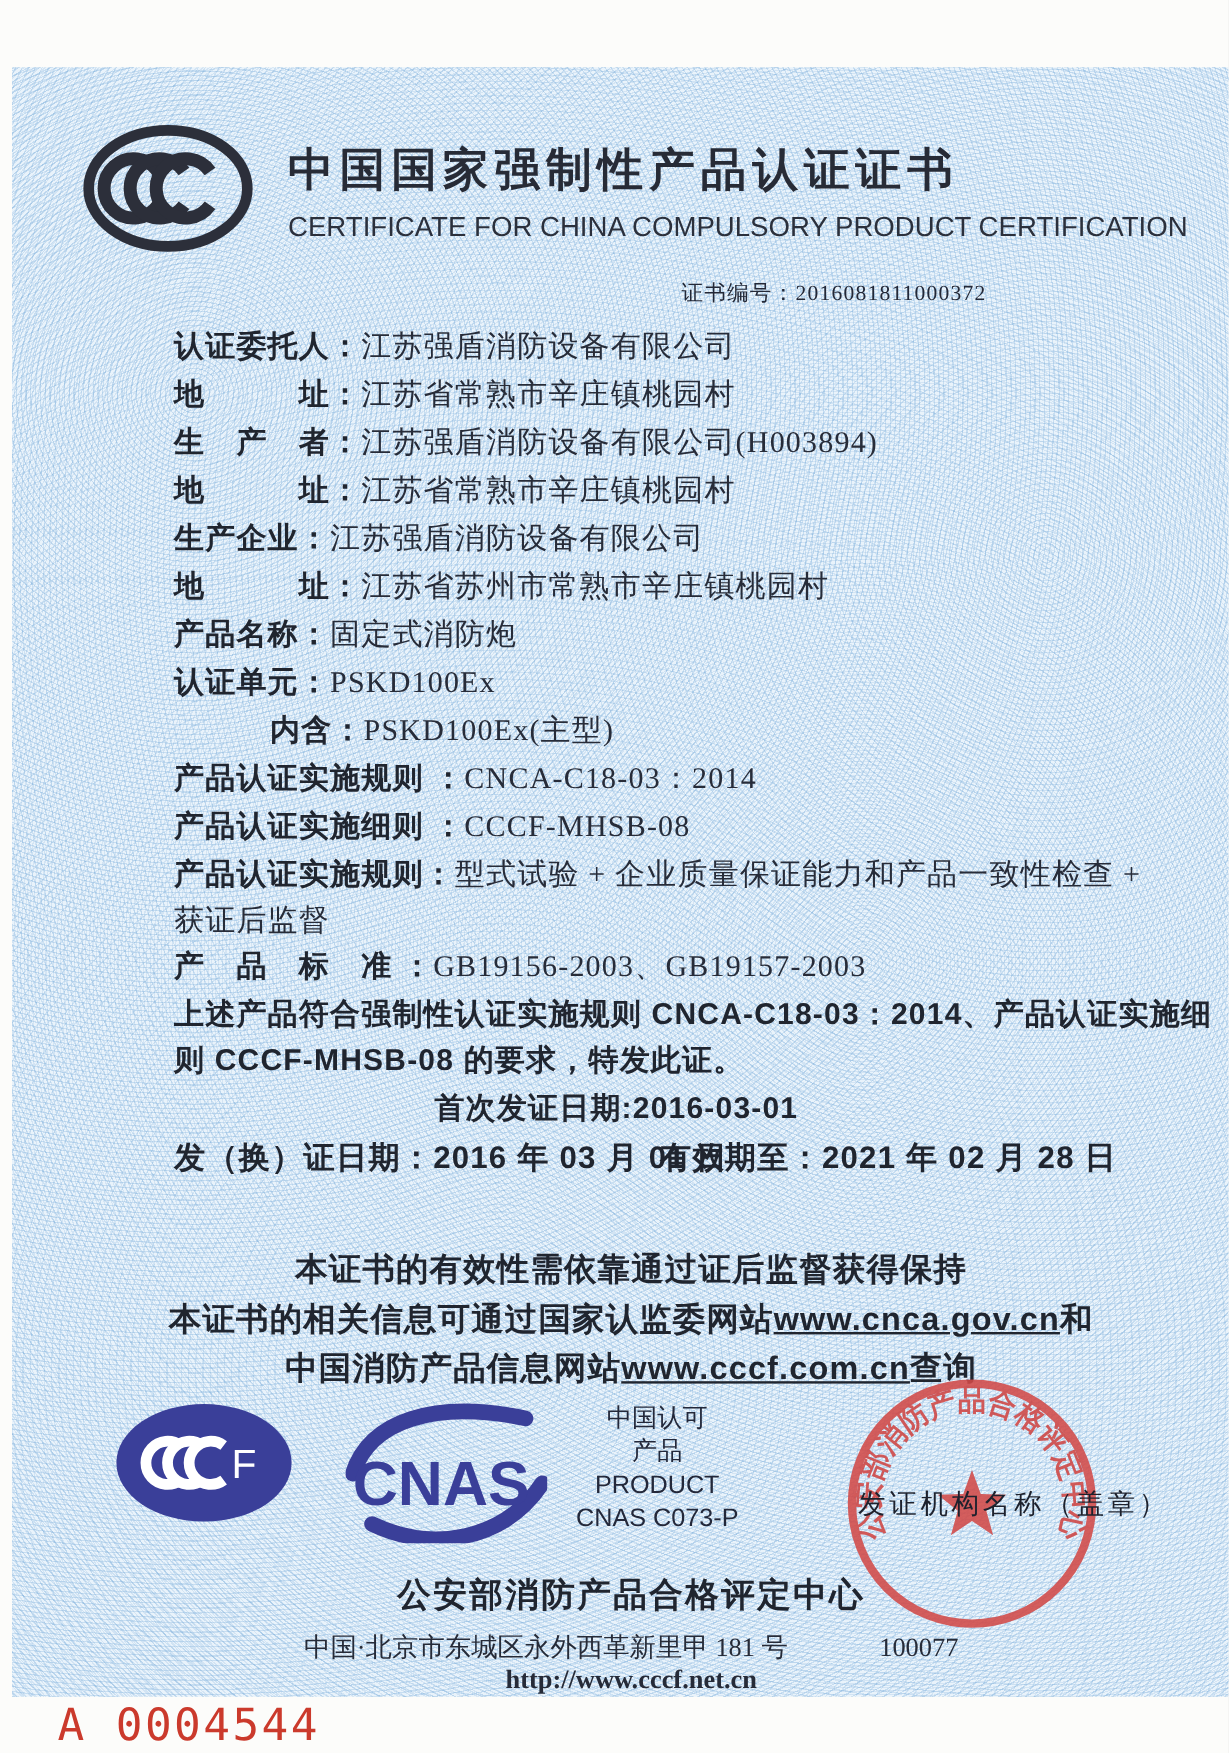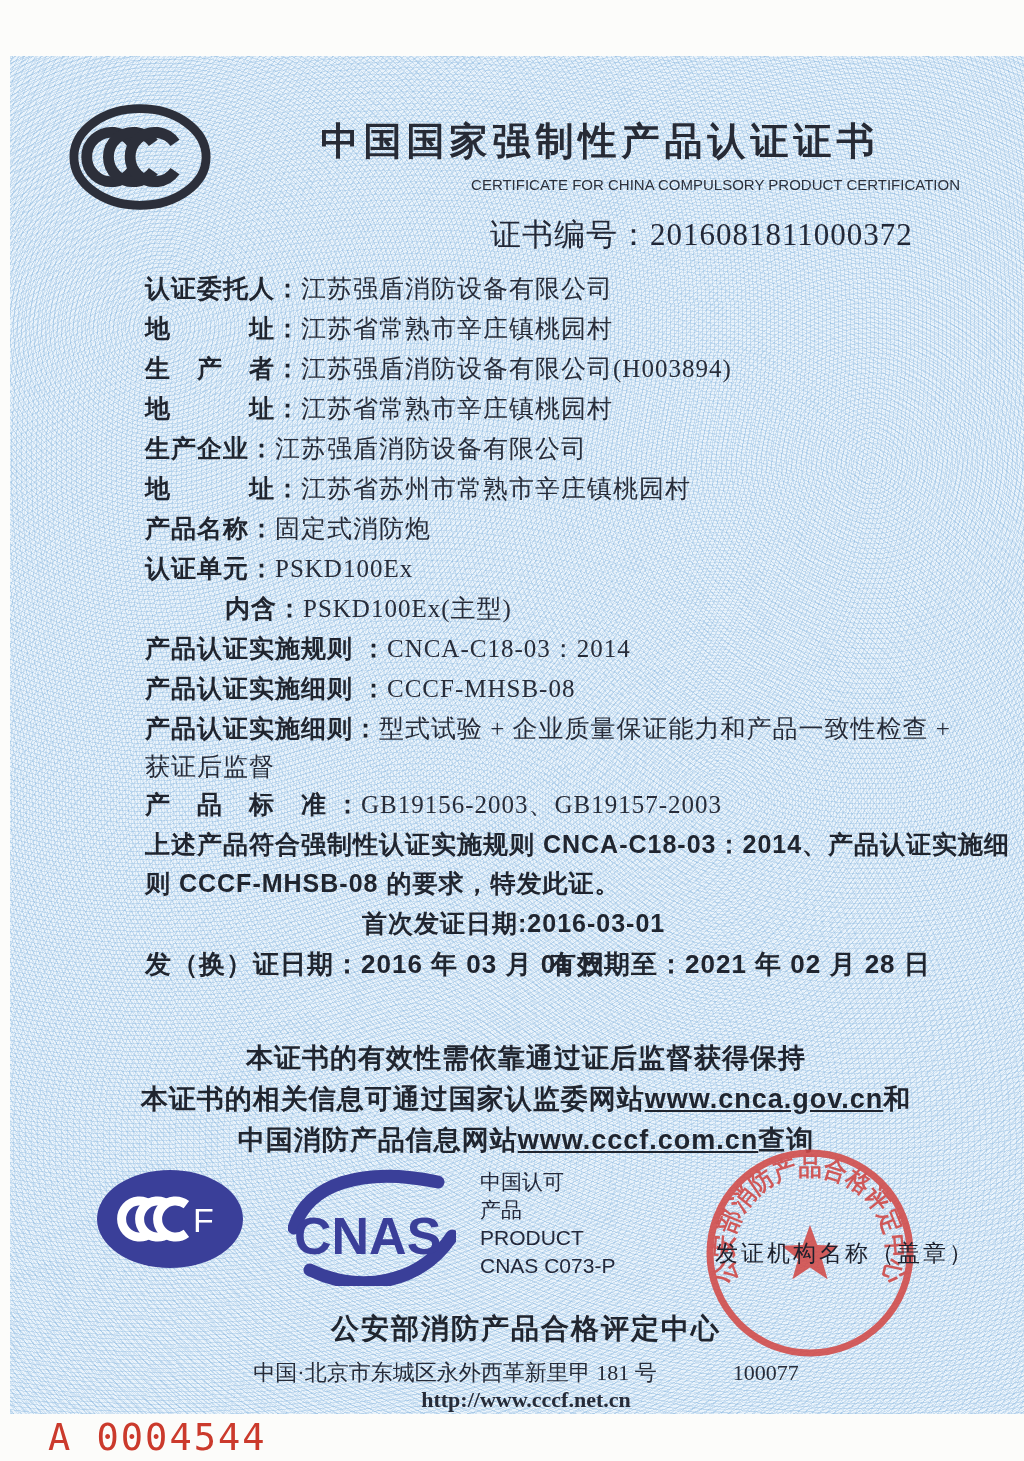--- a/index.html
+++ b/index.html
@@ -8,37 +8,37 @@
   
   .cert{position:absolute;left:10px;top:56px;width:1014px;height:1358px;
     background-color:#e9f3fb;
     background-image:
       repeating-radial-gradient(circle at 15% 20%, rgba(120,172,218,.30) 0 1px, rgba(255,255,255,0) 1px 4px),
       repeating-radial-gradient(circle at 85% 30%, rgba(120,172,218,.26) 0 1px, rgba(255,255,255,0) 1px 5px),
       repeating-radial-gradient(circle at 40% 80%, rgba(120,172,218,.22) 0 1px, rgba(255,255,255,0) 1px 6px),
       repeating-radial-gradient(circle at 70% 55%, rgba(110,160,210,.18) 0 1px, rgba(255,255,255,0) 1px 3px);
   }
   .abs{position:absolute;white-space:nowrap;}
-  .title{left:230px;top:60px;width:720px;text-align:center;font-size:38px;font-weight:700;
+  .title{left:230px;top:60px;width:720px;font-size:38px;font-weight:700;
          letter-spacing:5px;color:#272b36;}
-  .subtitle{left:230px;top:120px;width:720px;text-align:right;font-size:15px;font-weight:500;
+  .subtitle{left:230px;top:120px;width:720px;text-align:right;font-size:23px;font-weight:500;
             color:#2b303c;letter-spacing:0px;}
-  .certno{left:480px;top:158px;width:410px;text-align:left;font-size:31px;
+  .certno{left:480px;top:176px;width:410px;text-align:center;font-size:18px;
           font-family:"Liberation Serif",serif;color:#232837;letter-spacing:1px;}
   .row{position:absolute;left:135px;white-space:nowrap;font-size:25px;color:#20252f;}
   .row.indent{left:215px;}
   .lbl{font-family:"Liberation Sans",sans-serif;font-weight:700;letter-spacing:1px;}
   .val{font-family:"Liberation Serif",serif;font-weight:400;color:#272c39;letter-spacing:1px;}
   .stmt{position:absolute;left:135px;white-space:nowrap;font-size:25px;font-weight:700;
         color:#20252f;letter-spacing:1px;}
   .notices{position:absolute;left:16px;top:982px;width:1000px;text-align:center;
            font-size:27px;font-weight:700;color:#20252f;line-height:41px;letter-spacing:1px;}
   .weblink{font-family:"Liberation Sans",sans-serif;text-decoration:underline;font-weight:600;}
   .accr{position:absolute;left:470px;top:1112px;font-size:21px;line-height:28px;
-        color:#23283a;font-weight:500;text-align:left;}
+        color:#23283a;font-weight:500;text-align:center;}
   .stamp-label{position:absolute;left:683px;top:1182px;font-size:23px;letter-spacing:3px;
         font-family:"Liberation Serif",serif;color:#1d212d;z-index:6;margin-left:22px;}
   .footer-org{position:absolute;left:16px;top:1254px;width:1000px;text-align:center;
         font-size:28px;font-weight:700;color:#20252f;letter-spacing:2px;z-index:2;}
   .footer-addr{position:absolute;left:16px;top:1302px;width:1000px;text-align:center;
         font-size:22px;color:#262b38;font-family:"Liberation Serif",serif;z-index:2;}
   .footer-addr .post{margin-left:76px;}
   .footer-url{position:absolute;left:16px;top:1331px;width:1000px;text-align:center;
         font-size:22px;font-weight:600;color:#262b38;font-family:"Liberation Serif",serif;z-index:2;}
   .serial{position:absolute;left:48px;top:1416px;font-size:37px;font-weight:400;
@@ -68,21 +68,21 @@
     <div class="row" style="top:256px"><span class="lbl">地　　　址：</span><span class="val">江苏省常熟市辛庄镇桃园村</span></div>
     <div class="row" style="top:296px"><span class="lbl">生　产　者：</span><span class="val">江苏强盾消防设备有限公司(H003894)</span></div>
     <div class="row" style="top:336px"><span class="lbl">地　　　址：</span><span class="val">江苏省常熟市辛庄镇桃园村</span></div>
     <div class="row" style="top:376px"><span class="lbl">生产企业：</span><span class="val">江苏强盾消防设备有限公司</span></div>
     <div class="row" style="top:416px"><span class="lbl">地　　　址：</span><span class="val">江苏省苏州市常熟市辛庄镇桃园村</span></div>
     <div class="row" style="top:456px"><span class="lbl">产品名称：</span><span class="val">固定式消防炮</span></div>
     <div class="row" style="top:496px"><span class="lbl">认证单元：</span><span class="val">PSKD100Ex</span></div>
     <div class="row indent" style="top:536px"><span class="lbl">内含：</span><span class="val">PSKD100Ex(主型)</span></div>
     <div class="row" style="top:576px"><span class="lbl">产品认证实施规则 ：</span><span class="val">CNCA-C18-03：2014</span></div>
     <div class="row" style="top:616px"><span class="lbl">产品认证实施细则 ：</span><span class="val">CCCF-MHSB-08</span></div>
-    <div class="row" style="top:656px"><span class="lbl">产品认证实施细则：</span><span class="val">型式试验 + 企业质量保证能力和产品一致性检查 +</span></div>
+    <div class="row" style="top:656px"><span class="lbl">产品认证实施规则：</span><span class="val">型式试验 + 企业质量保证能力和产品一致性检查 +</span></div>
     <div class="row" style="top:694px"><span class="lbl"></span><span class="val">获证后监督</span></div>
     <div class="row" style="top:732px"><span class="lbl">产　品　标　准 ：</span><span class="val">GB19156-2003、GB19157-2003</span></div>
 
     <div class="stmt" style="top:772px">上述产品符合强制性认证实施规则 CNCA-C18-03：2014、产品认证实施细</div>
     <div class="stmt" style="top:811px">则 CCCF-MHSB-08 的要求，特发此证。</div>
     <div class="stmt" style="left:352px;top:851px">首次发证日期:2016-03-01</div>
     <div class="stmt" style="top:891px;font-size:26px">发（换）证日期：2016 年 03 月 01 日</div>
     <div class="stmt" style="left:540px;top:891px;font-size:26px">有效期至：2021 年 02 月 28 日</div>
 
     <div class="notices">

